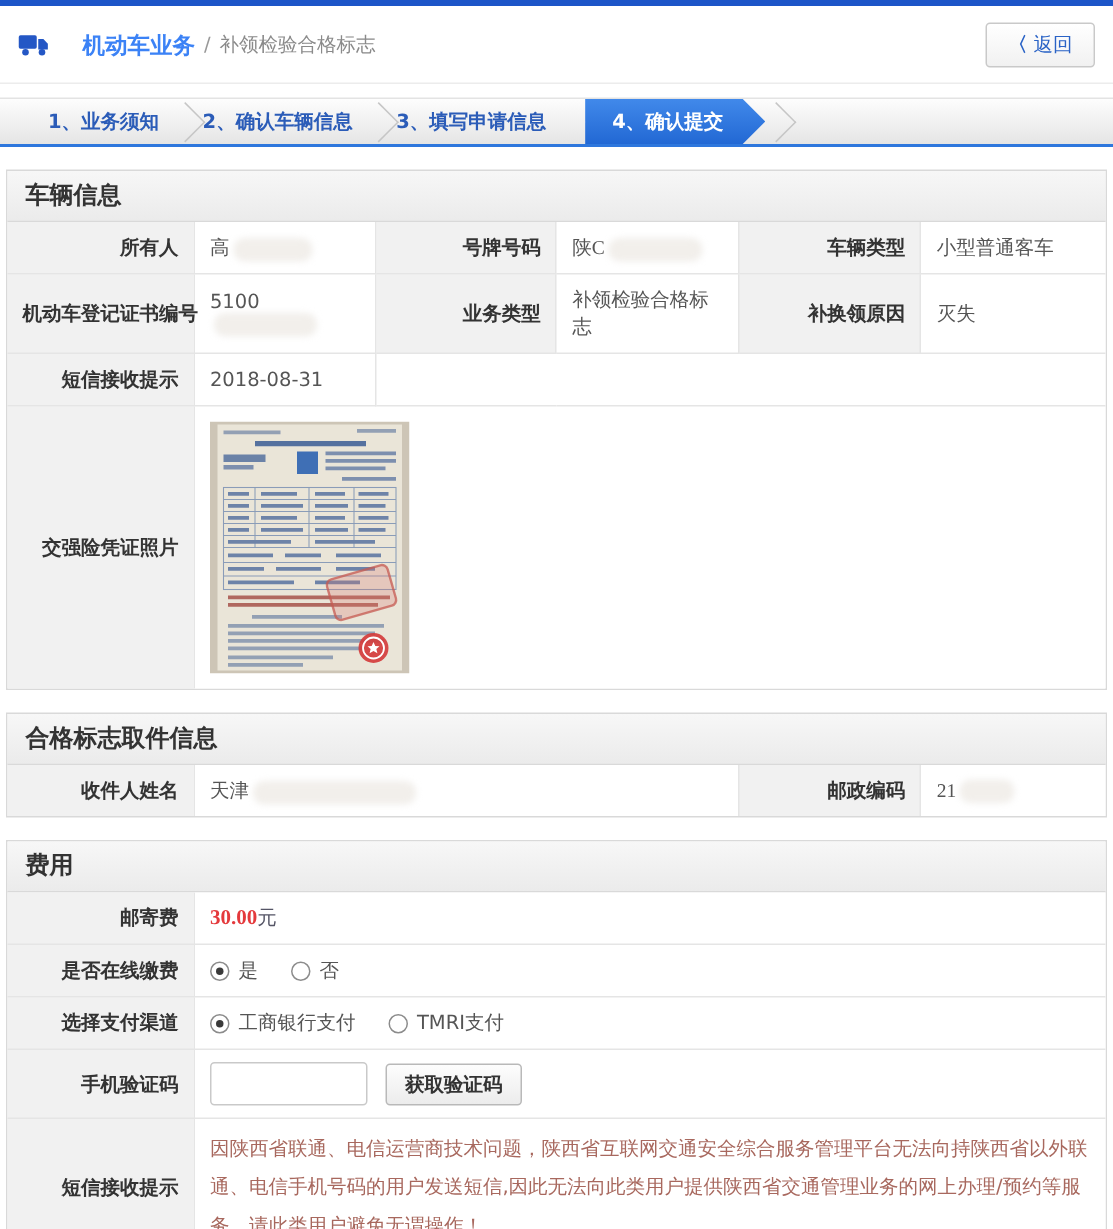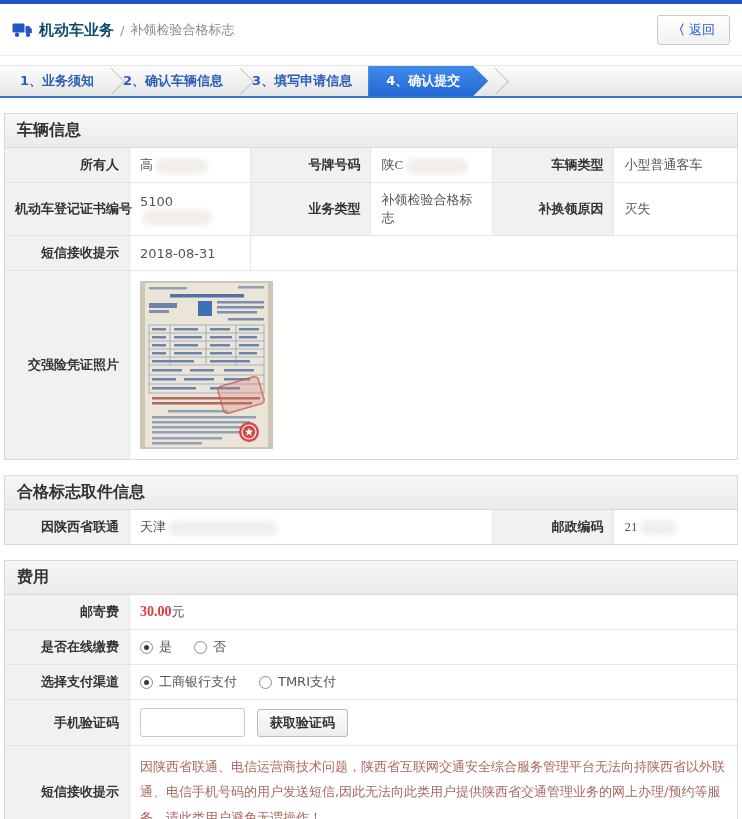--- a/index.html
+++ b/index.html
@@ -8,49 +8,49 @@
     font-family:"DejaVu Sans","Liberation Sans",sans-serif;
     background:#ffffff; color:#333; font-size:13px;
   }
   .topbar { height:4px; background:#1d55c8; }
   
   .header {
     display:flex; align-items:center; padding:11px 12px 10px 12px;
     background:#fff; border-bottom:1px solid #ececec;
   }
   .truck-icon { display:inline-flex; margin-right:6px; }
-  .bc-title { color:#0c4a6e; font-weight:bold; font-size:15px; }
+  .bc-title { color:#3b82f6; font-weight:bold; font-size:15px;margin-left:16px; }
   .bc-sep { color:#999; margin:0 6px; font-size:13px; }
   .bc-page { color:#8a8a8a; font-size:13px; }
   .back-btn {
     margin-left:auto; border:1px solid #c9c9c9; border-radius:3px;
     background:linear-gradient(#ffffff,#f1f1f1); color:#2a63c6;
     font-size:13px; padding:5px 14px; cursor:pointer; display:flex; align-items:center;
   }
   .back-btn .arr { margin-right:4px; font-weight:bold; }
   
   .stepbar {
     margin-top:9px; height:33px; display:flex; align-items:stretch;
     background:linear-gradient(#fdfdfd,#e5e5e5);
     border-top:1px solid #e3e3e3; border-bottom:2px solid #2e77dd;
-    padding-left:4px; overflow:hidden;
+    padding-left:16px; overflow:hidden;
   }
   .step {
     color:#2b5cb8; font-weight:bold; font-size:13px;
     display:flex; align-items:center; padding:0 16px;
     white-space:nowrap;
   }
   .step-sep {
     width:19px; height:19px; align-self:center;
     border-top:1px solid #c6c6c6; border-right:1px solid #c6c6c6;
     transform:rotate(45deg); margin:0 -14px 0 -8px; background:transparent;
   }
   .step.active {
     background:linear-gradient(180deg,#4189ea,#2268d4);
-    color:#fff; padding:0 28px 0 18px; 
+    color:#fff; padding:0 28px 0 18px; margin-left:10px;
     clip-path:polygon(0 0, calc(100% - 15px) 0, 100% 50%, calc(100% - 15px) 100%, 0 100%);
   }
   
   .wrap { padding:0 4px; }
   .section { border:1px solid #d9d9d9; background:#fff; margin-top:15px; }
   .section-hd {
     background:linear-gradient(#f7f7f7,#ebebeb); border-bottom:1px solid #d9d9d9;
     padding:6px 12px; font-weight:bold; color:#333; font-size:16px;
   }
   table { width:100%; border-collapse:collapse; table-layout:fixed; }
@@ -247,21 +247,21 @@
     <colgroup>
           <col style="width:17%">
           <col style="width:16.6%">
           <col style="width:16.4%">
           <col style="width:16.6%">
           <col style="width:16.6%">
           <col style="width:16.8%">
         </colgroup>
     <tbody>
     <tr>
-      <td class="lbl">因陕西省联通</td>
+      <td class="lbl">收件人姓名</td>
       <td class="val" colspan="3"><span>天津</span><span class="redacted" style="width:108px"></span></td>
       <td class="lbl">邮政编码</td>
       <td class="val"><span>21</span><span class="redacted" style="width:36px"></span></td>
     </tr>
   </tbody>
       </table>
 </div>
 
 <div class="section">
   <div class="section-hd">费用</div>

